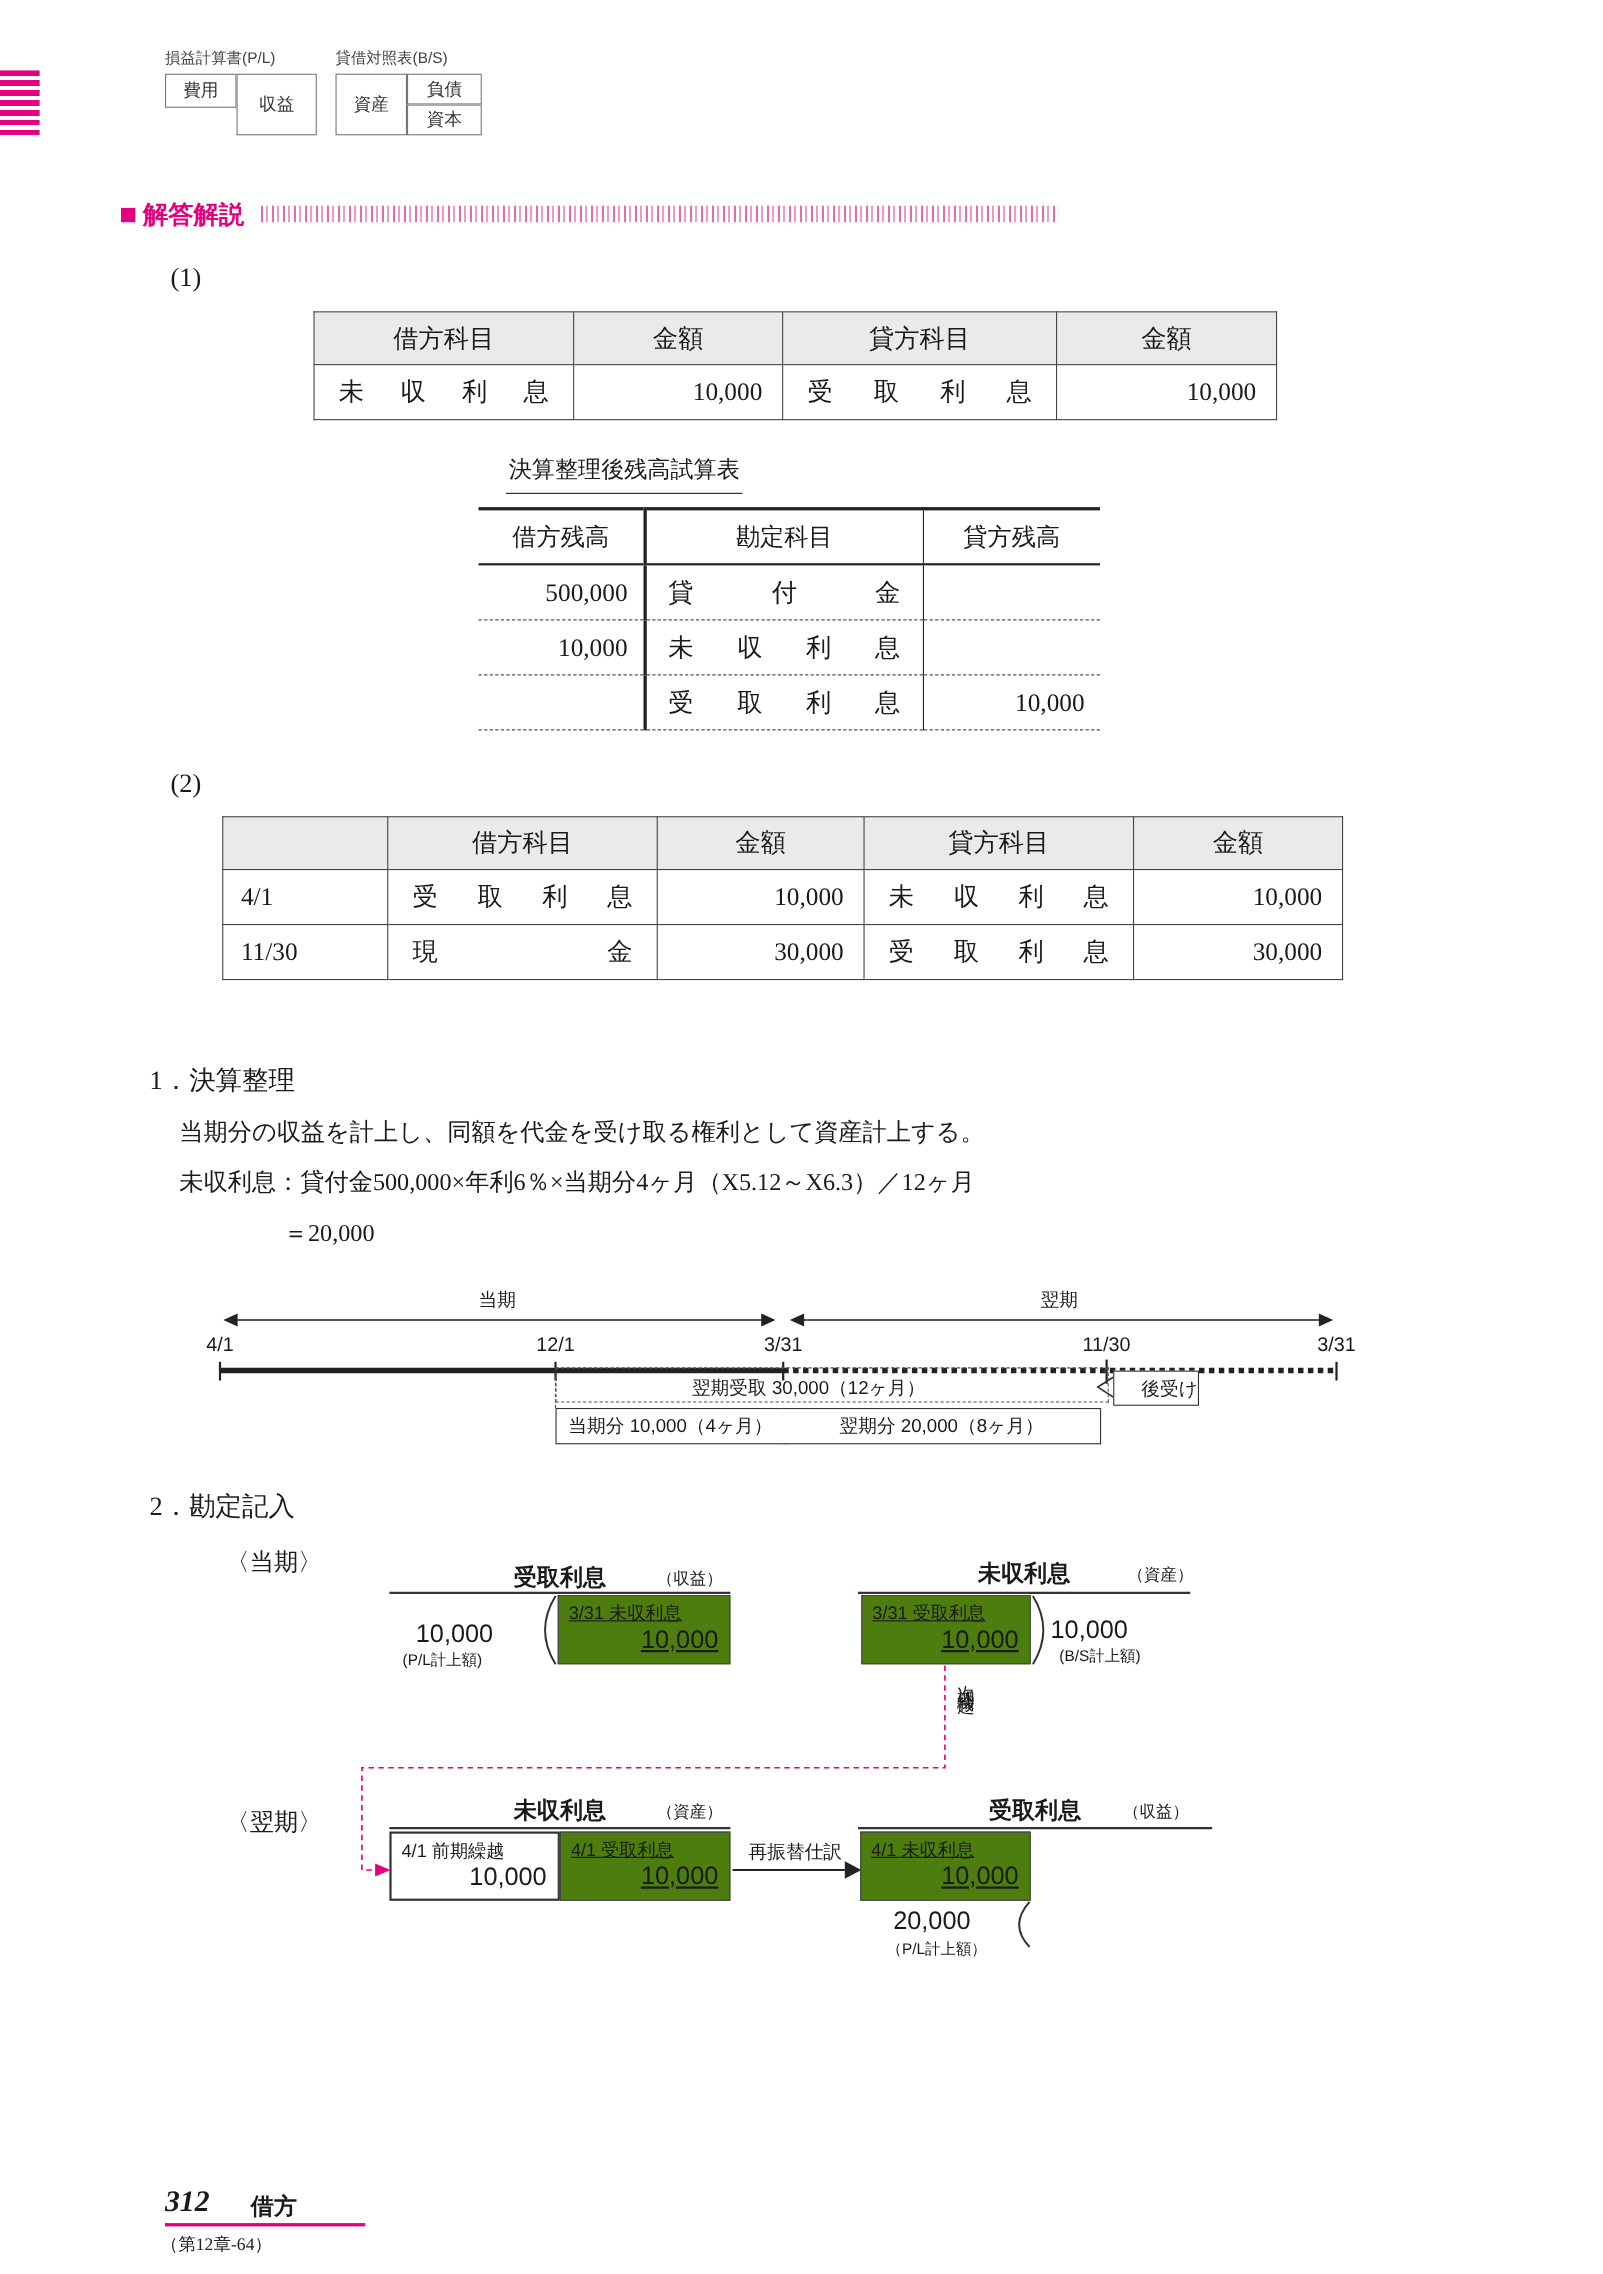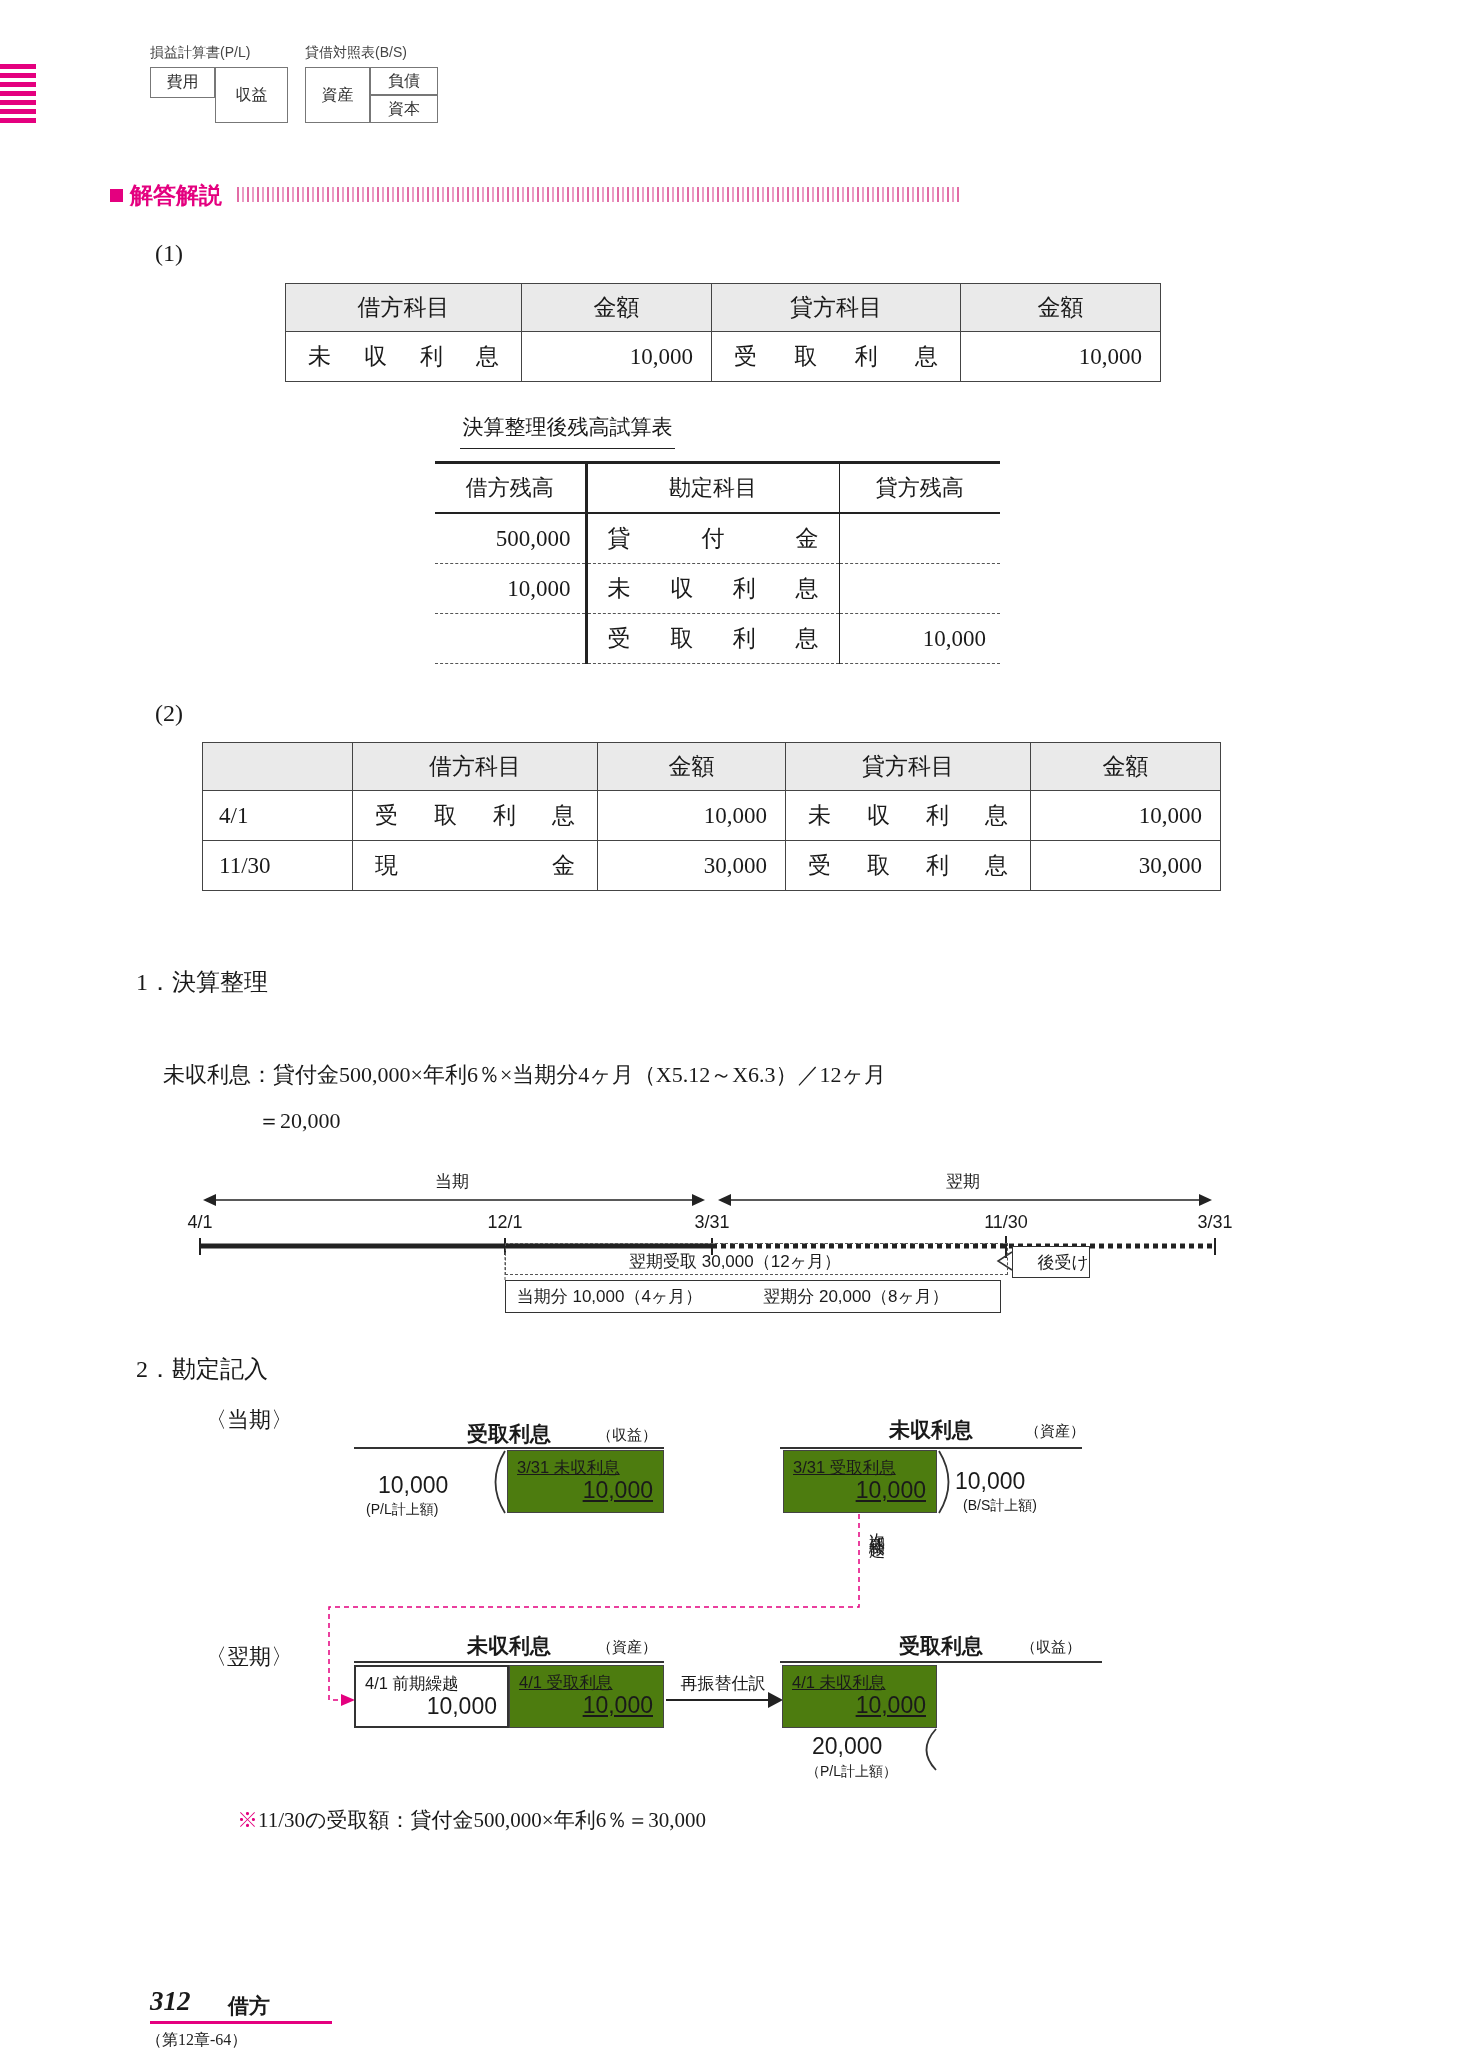--- a/index.html
+++ b/index.html
@@ -248,20 +248,21 @@
         <td class="acct">
               <div class="jx">受 取 利 息</div>
             </td>
         <td class="amt">30,000</td>
       </tr>
     </tbody>
       </table>
   </div>
 
   <div class="abs heading" style="left:136px;top:966px;">1．決算整理</div>
+  <div class="abs bodytext" style="left:163px;top:1014px;">当期分の収益を計上し、同額を代金を受け取る権利として資産計上する。</div>
   <div class="abs bodytext" style="left:163px;top:1060px;">未収利息：貸付金500,000×年利6％×当期分4ヶ月（X5.12～X6.3）／12ヶ月</div>
   <div class="abs bodytext" style="left:258px;top:1106px;">＝20,000</div>
 
   <div class="abs tl-period sans" style="left:452px;top:1170px;">当期</div>
   <div class="abs tl-period sans" style="left:963px;top:1170px;">翌期</div>
 
   <div class="abs tl-label sans" style="left:200px;top:1212px;">4/1</div>
   <div class="abs tl-label sans" style="left:505px;top:1212px;">12/1</div>
   <div class="abs tl-label sans" style="left:712px;top:1212px;">3/31</div>
   <div class="abs tl-label sans" style="left:1006px;top:1212px;">11/30</div>
@@ -322,22 +323,19 @@
 
   <div class="abs acct-title sans" style="left:780px;top:1632px;width:322px;">受取利息</div>
   <div class="abs acct-tag sans" style="left:1021px;top:1638px;">（収益）</div>
   <div class="tbox gbox" style="left:782px;top:1665px;width:155px;height:63px;">
     <div class="boxlab sans">4/1 未収利息</div>
     <div class="boxamt sans">10,000</div>
   </div>
   <div class="abs bignum sans" style="left:812px;top:1733px;">20,000</div>
   <div class="abs smallnote sans" style="left:806px;top:1763px;">（P/L計上額）</div>
 
-  <div class="abs footnote" style="left:237px;top:1806px;">
-    <span class="accent">※</span><span>11/30の受取額：貸付金500,000×年利6％＝30,000</span>
-  </div>
 
   <div class="abs footer-num" style="left:150px;top:1986px;">312</div>
   <div class="abs footer-word sans" style="left:228px;top:1992px;">借方</div>
   <div class="abs" style="left:150px;top:2021px;width:182px;height:2.5px;background:#e4007f;"></div>
   <div class="abs footer-chap" style="left:146px;top:2030px;">（第12章-64）</div>
 
 </div>
 
 </body></html>

